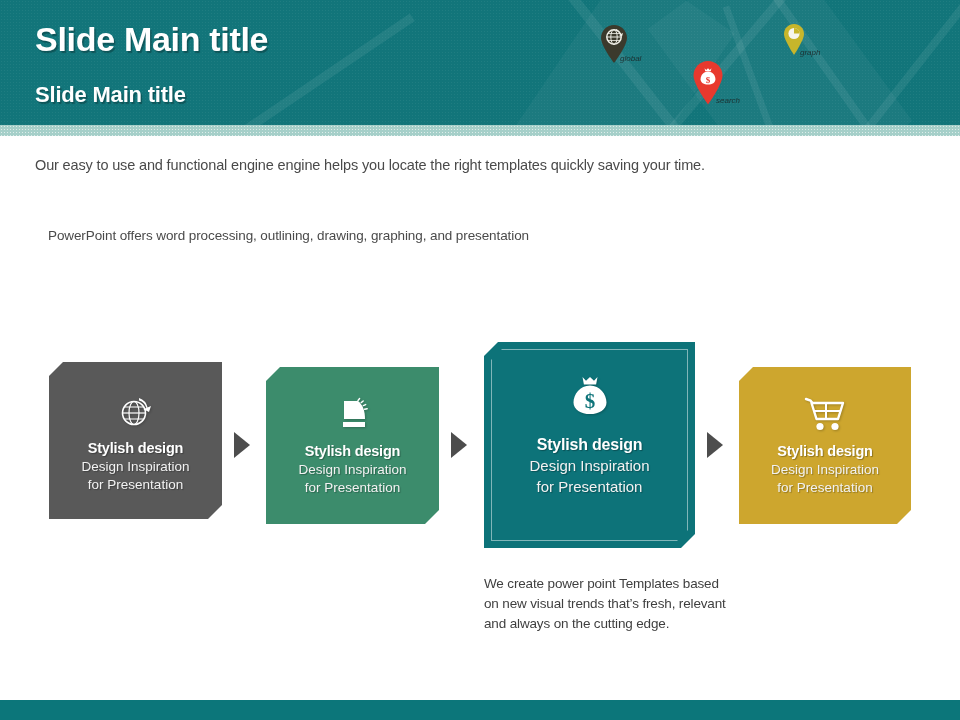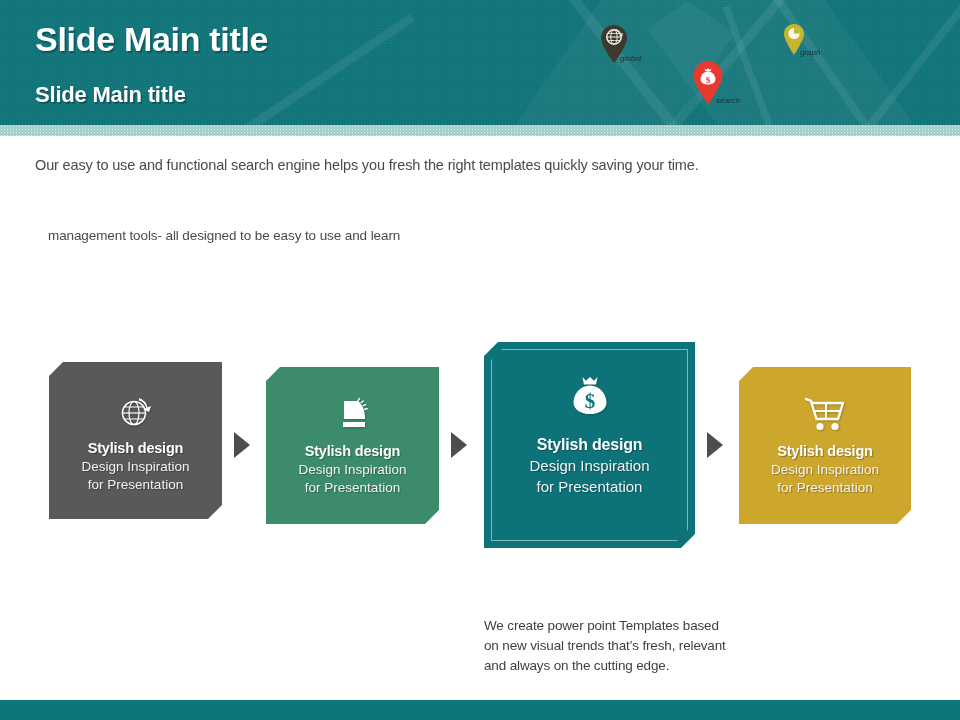--- a/index.html
+++ b/index.html
@@ -198,21 +198,20 @@
   
   #note {
     position: absolute;
     left: 484px;
     top: 574px;
     width: 250px;
     font-size: 13.5px;
     line-height: 1.49;
     color: #3f3f3f;
     letter-spacing: -0.15px;
-    margin-top: 42px;
   }
 
   
   #footer {
     position: absolute;
     left: 0;
     top: 700px;
     width: 960px;
     height: 20px;
     background: #0c767a;
@@ -269,25 +268,25 @@
       <path d="M16 11.6 c4.6 0 7.4 4 7.4 7.6 c0 3.3 -3.3 5.3 -7.4 5.3 c-4.1 0 -7.4 -2 -7.4 -5.3 c0 -3.6 2.8 -7.6 7.4 -7.6 z" fill="#ffffff"></path>
       <text x="16" y="22.6" font-family="Liberation Serif, serif" font-size="9" font-weight="bold" fill="#e8392e" text-anchor="middle">$</text>
     </svg>
     <div class="pin-label" style="left:24px; top:36px;">search</div>
   </div>
 
 </div>
 
 <div id="band"></div>
 
-<div id="intro">Our easy to use and functional search engine helps you fresh the right templates quickly  saving your time.</div>
+<div id="intro">Our easy to use and functional engine engine helps you locate the right templates quickly  saving your time.</div>
 
 <div id="appeal-block">
   <div id="appeal-body">
-    <div>management tools- all designed to be easy to use and learn</div>
+    <div>PowerPoint offers word processing, outlining, drawing, graphing, and presentation</div>
   </div>
 </div>
 
 <div id="cards">
 
   <div class="card" style="left:49px; top:24px; width:173px; height:157px; background:#595959;">
     <div class="inner">
       <svg class="card-icon" width="42" height="42" viewBox="0 0 42 42">
         <circle cx="19" cy="23" r="11.5" fill="none" stroke="#ffffff" stroke-width="1.6"></circle>
         <ellipse cx="19" cy="23" rx="5" ry="11.5" fill="none" stroke="#ffffff" stroke-width="1.2"></ellipse>

